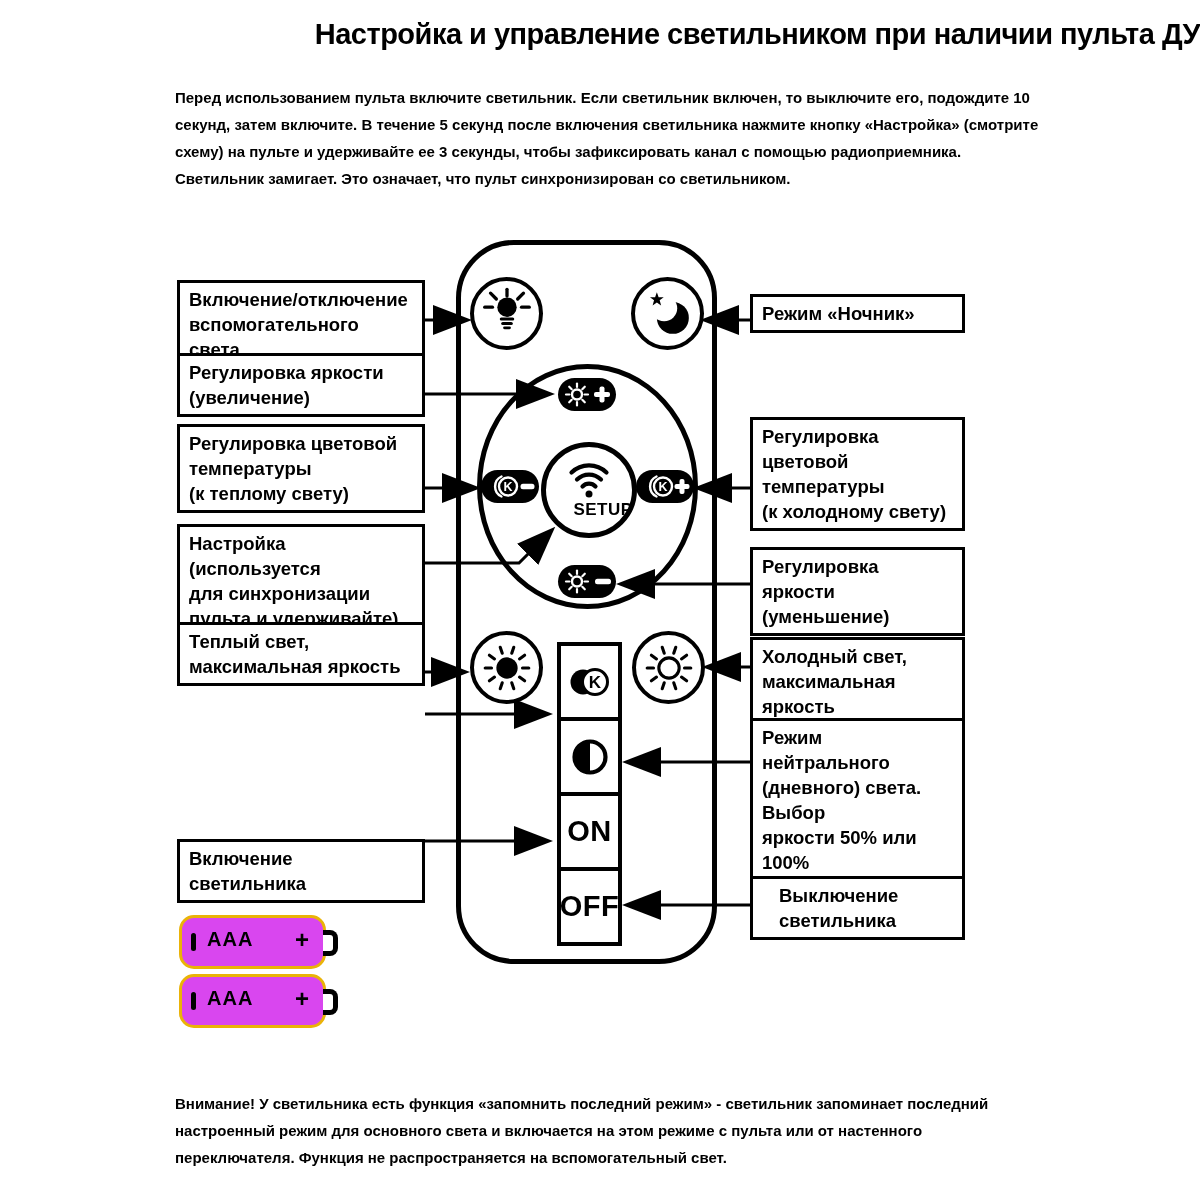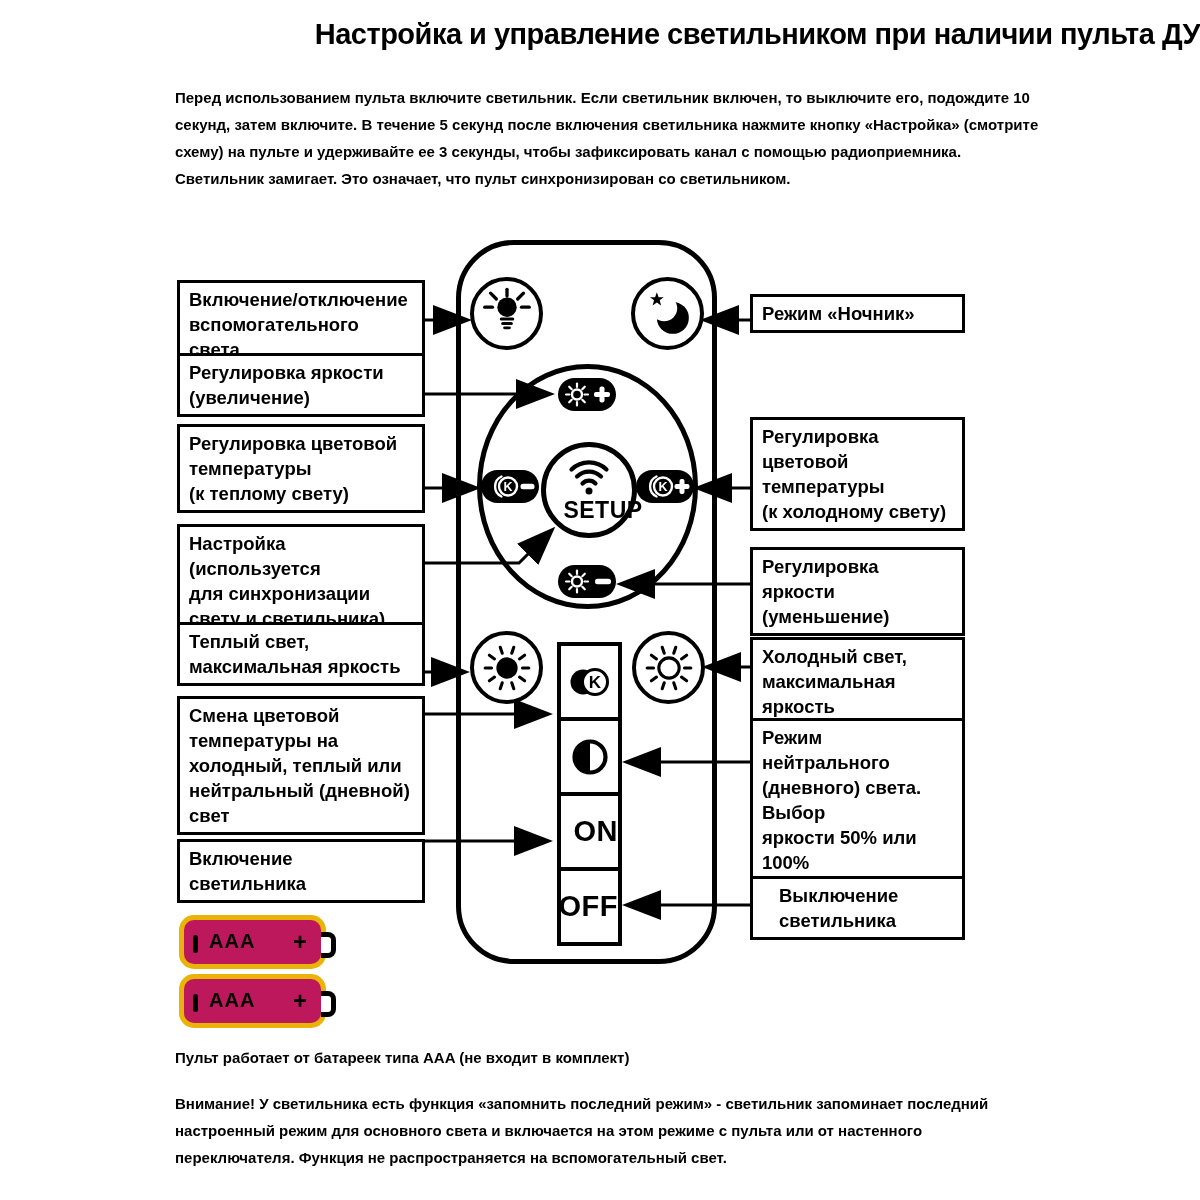--- a/index.html
+++ b/index.html
@@ -14,30 +14,30 @@
   .c-right{left:750px;width:215px;}
   .remote{left:456px;top:240px;width:261px;height:724px;border:5px solid #000;border-radius:58px;
           box-sizing:border-box;background:#fff;}
   .roundbtn{position:absolute;border:4px solid #000;border-radius:50%;background:#fff;
             display:flex;align-items:center;justify-content:center;box-sizing:border-box;}
   .ring{left:477px;top:364px;width:221px;height:245px;border:5px solid #000;border-radius:50%;
         box-sizing:border-box;background:#fff;}
   .setup{left:541px;top:442px;width:96px;height:96px;border:5px solid #000;border-radius:50%;
          box-sizing:border-box;background:#fff;display:flex;flex-direction:column;
          align-items:center;justify-content:center;}
-  .setup-label{font-size:23px;margin-top:-2px;letter-spacing:0.5px;margin-left:28px;}
+  .setup-label{font-size:17px;margin-top:-2px;letter-spacing:0.5px;margin-left:28px;}
   .pill{position:absolute;width:58px;height:33px;background:#000;border-radius:17px;
         display:flex;align-items:center;justify-content:center;}
   .btncol{left:557px;top:642px;width:65px;height:304px;border:4px solid #000;box-sizing:border-box;
           background:#fff;display:flex;flex-direction:column;}
   .cell{flex:1;display:flex;align-items:center;justify-content:center;border-top:4px solid #000;}
   .cell:first-child{border-top:none;}
-  .onoff{font-size:29px;letter-spacing:0.5px;justify-content:flex-end;}
-  .battery{position:absolute;left:179px;width:147px;height:54px;border:5px solid #eab308;
-           border-radius:15px;box-sizing:border-box;background:#be185d;}
+  .onoff{font-size:29px;letter-spacing:0.5px;}
+  .battery{position:absolute;left:179px;width:147px;height:54px;border:3px solid #eab308;
+           border-radius:15px;box-sizing:border-box;background:#d946ef;}
   .bat-minusbar{position:absolute;left:9px;top:15px;width:5px;height:18px;background:#000;border-radius:3px;}
   .bat-type{position:absolute;left:25px;top:10px;font-size:20px;letter-spacing:1px;}
   .bat-plus{position:absolute;right:14px;top:8px;font-size:24px;}
   .bat-nub{position:absolute;right:-15px;top:12px;width:15px;height:26px;border:5px solid #000;
            border-left:none;border-radius:0 8px 8px 0;box-sizing:border-box;background:#fff;}
   svg text{font-family:"Liberation Sans",sans-serif;font-weight:bold;}
   .overlay{left:0;top:0;pointer-events:none;}
 </style>
 </head>
 <body>
@@ -202,28 +202,23 @@
 
   <div class="callout c-left" style="top:280px;">Включение/отключение
 вспомогательного света</div>
   <div class="callout c-left" style="top:353px;">Регулировка яркости
 (увеличение)</div>
   <div class="callout c-left" style="top:424px;">Регулировка цветовой
 температуры
 (к теплому свету)</div>
   <div class="callout c-left" style="top:524px;">Настройка (используется
 для синхронизации
-свету и светильника)</div>
+пульта и удерживайте)</div>
   <div class="callout c-left" style="top:622px;">Теплый свет,
 максимальная яркость</div>
-  <div class="callout c-left" style="top:696px;">Смена цветовой
-температуры на
-холодный, теплый или
-нейтральный (дневной)
-свет</div>
   <div class="callout c-left" style="top:839px;">Включение светильника</div>
 
   <div class="callout c-right" style="top:294px;">Режим «Ночник»</div>
   <div class="callout c-right" style="top:417px;">Регулировка цветовой
 температуры
 (к холодному свету)</div>
   <div class="callout c-right" style="top:547px;">Регулировка яркости
 (уменьшение)</div>
   <div class="callout c-right" style="top:637px;">Холодный свет,
 максимальная яркость</div>
@@ -261,17 +256,16 @@
     <div class="bat-plus">+</div>
     <div class="bat-nub"></div>
   </div>
   <div class="battery" style="top:974px;">
     <div class="bat-minusbar"></div>
     <div class="bat-type">AAA</div>
     <div class="bat-plus">+</div>
     <div class="bat-nub"></div>
   </div>
 
-  <div class="abs para" style="top:1044px;">Пульт работает от батареек типа AAA (не входит в комплект)</div>
 
   <div class="abs para" style="top:1090px;">Внимание! У светильника есть функция «запомнить последний режим» - светильник запоминает последний настроенный режим для основного света и включается на этом режиме с пульта или от настенного переключателя. Функция не распространяется на вспомогательный свет.</div>
 
 </div>
 
 </body></html>

